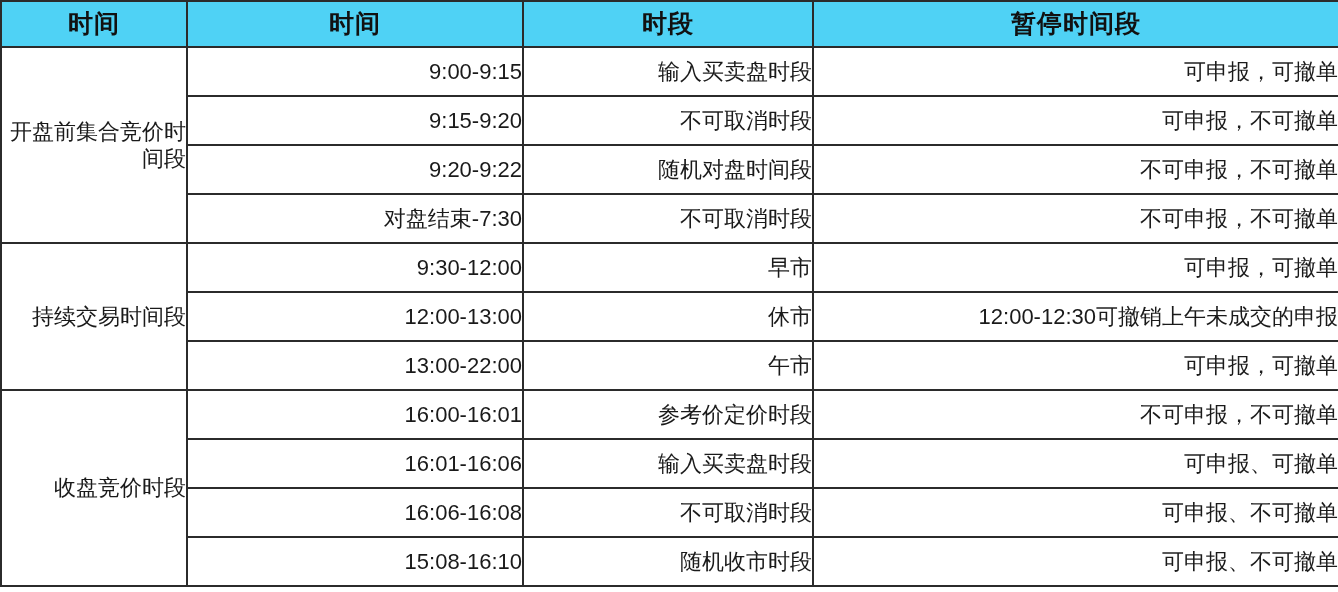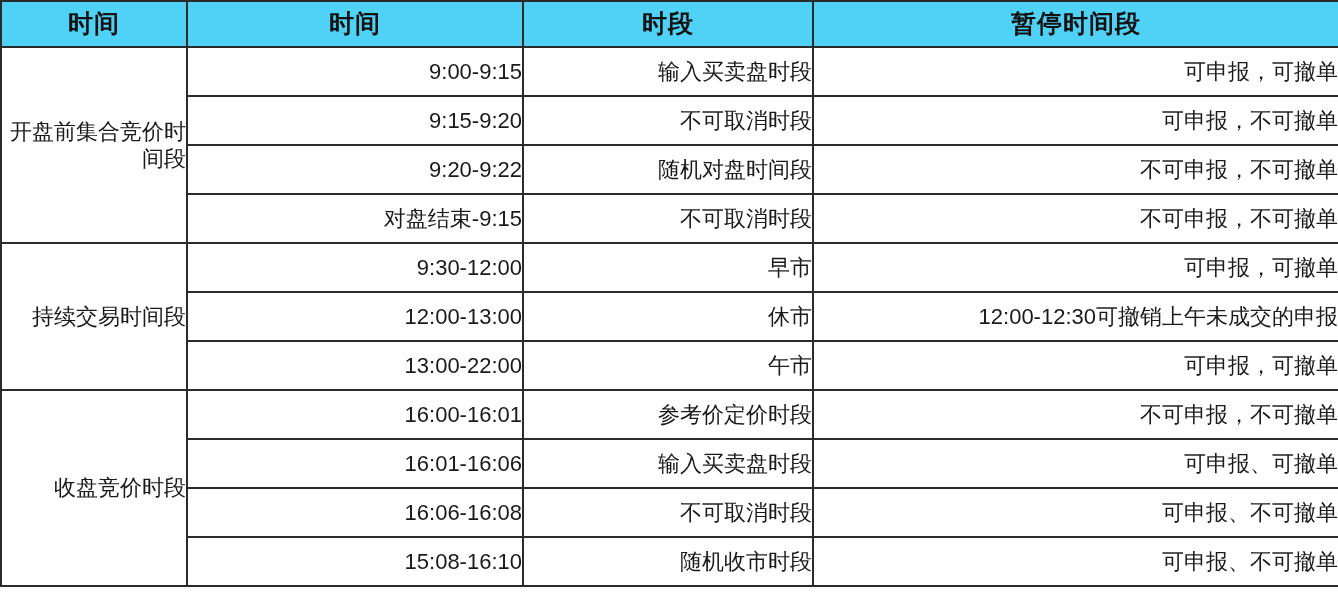--- a/index.html
+++ b/index.html
@@ -92,21 +92,21 @@
         <td class="cell">9:15-9:20</td>
         <td class="cell">不可取消时段</td>
         <td class="cell">可申报，不可撤单</td>
       </tr>
       <tr>
         <td class="cell">9:20-9:22</td>
         <td class="cell">随机对盘时间段</td>
         <td class="cell">不可申报，不可撤单</td>
       </tr>
       <tr>
-        <td class="cell">对盘结束-9:15</td>
+        <td class="cell">对盘结束-7:30</td>
         <td class="cell">不可取消时段</td>
         <td class="cell">不可申报，不可撤单</td>
       </tr>
 
       <tr>
         <td class="group" rowspan="3">持续交易时间段</td>
         <td class="cell">9:30-12:00</td>
         <td class="cell">早市</td>
         <td class="cell">可申报，可撤单</td>
       </tr>

